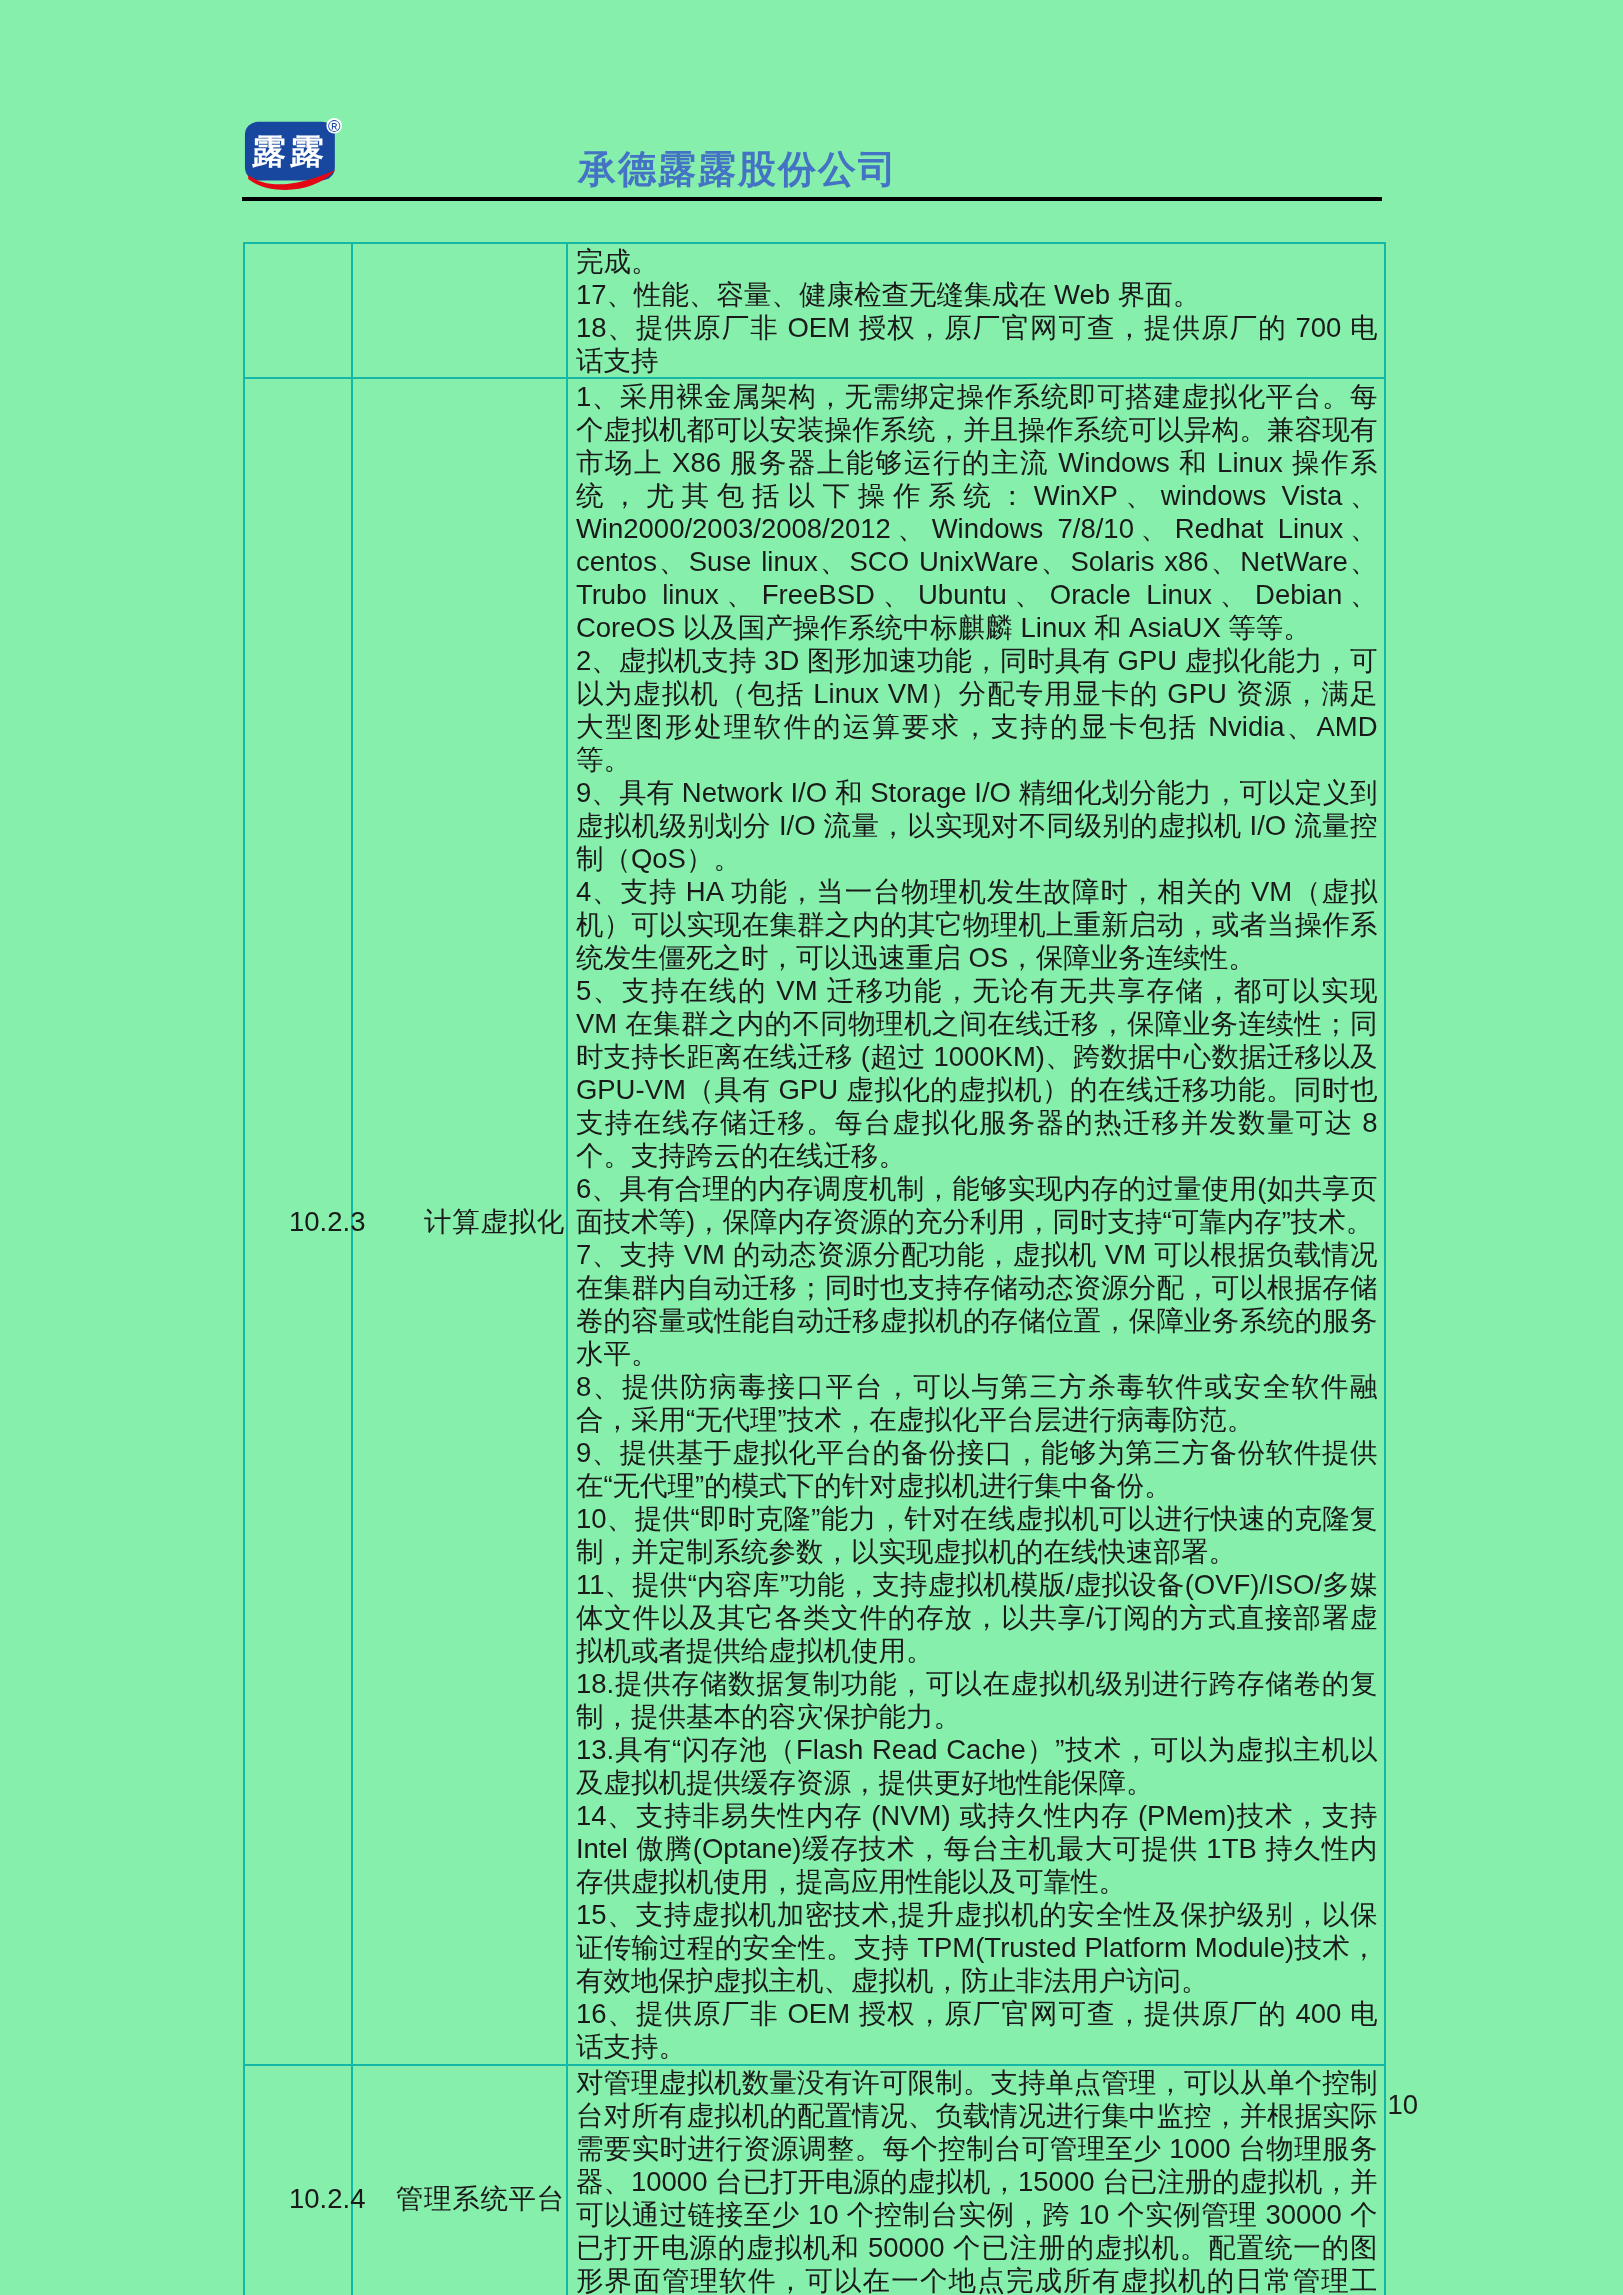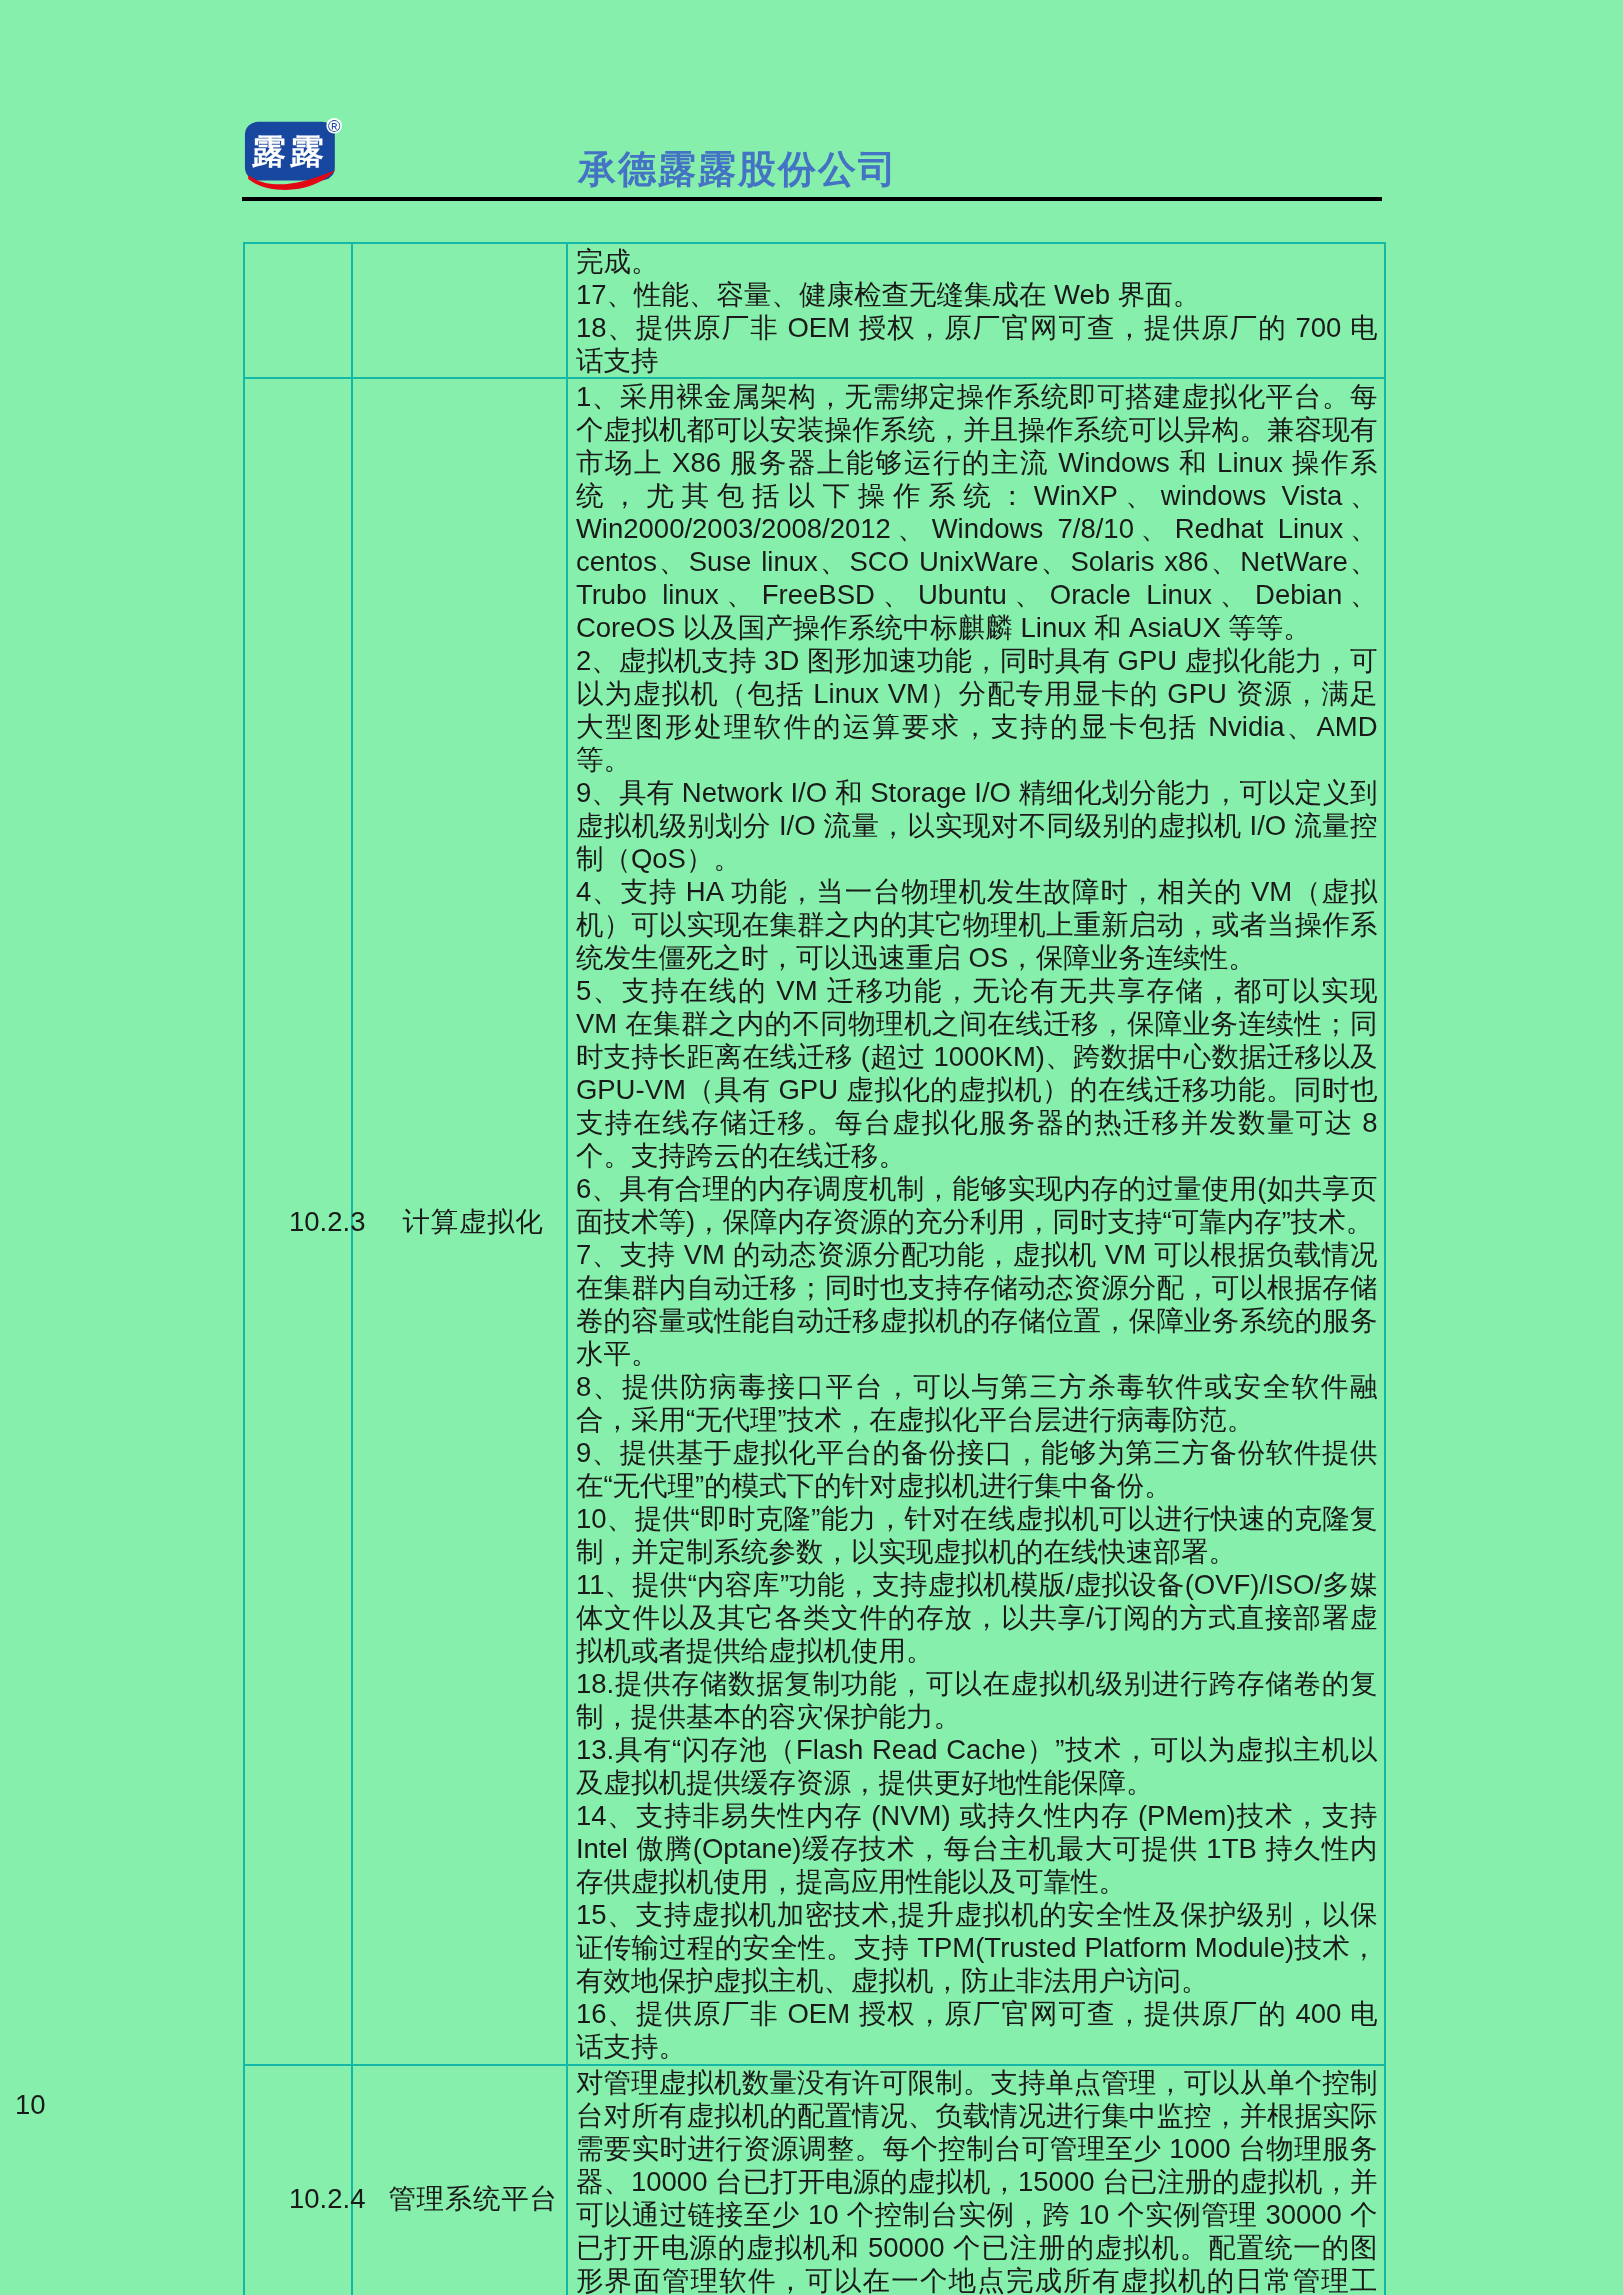--- a/index.html
+++ b/index.html
@@ -59,42 +59,41 @@
     border: 2px solid #14b8a6;
   }
   .col-id    { width: 108px; }
   .col-name  { width: 215px; }
   .cell-id {
     text-align: center;
     vertical-align: middle;
     padding-left: 44px;
   }
   .cell-name {
-    text-align: center;
+    text-align: right;
     vertical-align: middle;
     letter-spacing: 0.7px;
     padding-left: 28px;
   }
   .cell-content {
     vertical-align: top;
     padding: 0.7px 6.5px 0.7px 7.9px;
     text-align: justify;
   }
   .para {
     margin: 0;
   }
   .footer {
     position: absolute;
     left: 0;
     top: 2089px;
     width: 1418px;
-    text-align: left;
+    text-align: right;
     font-size: 27.5px;
     color: #1a1a1a;
-    padding-left: 15px;
   }
 </style>
 </head>
 <body>
 
 <div class="page">
 
   <svg class="logo-svg" viewBox="0 0 152 122" aria-hidden="true">
     <rect x="3" y="10" width="138" height="90" rx="20" fill="#17479E"></rect>
     <circle cx="140" cy="16" r="12" fill="#ffffff"></circle>

